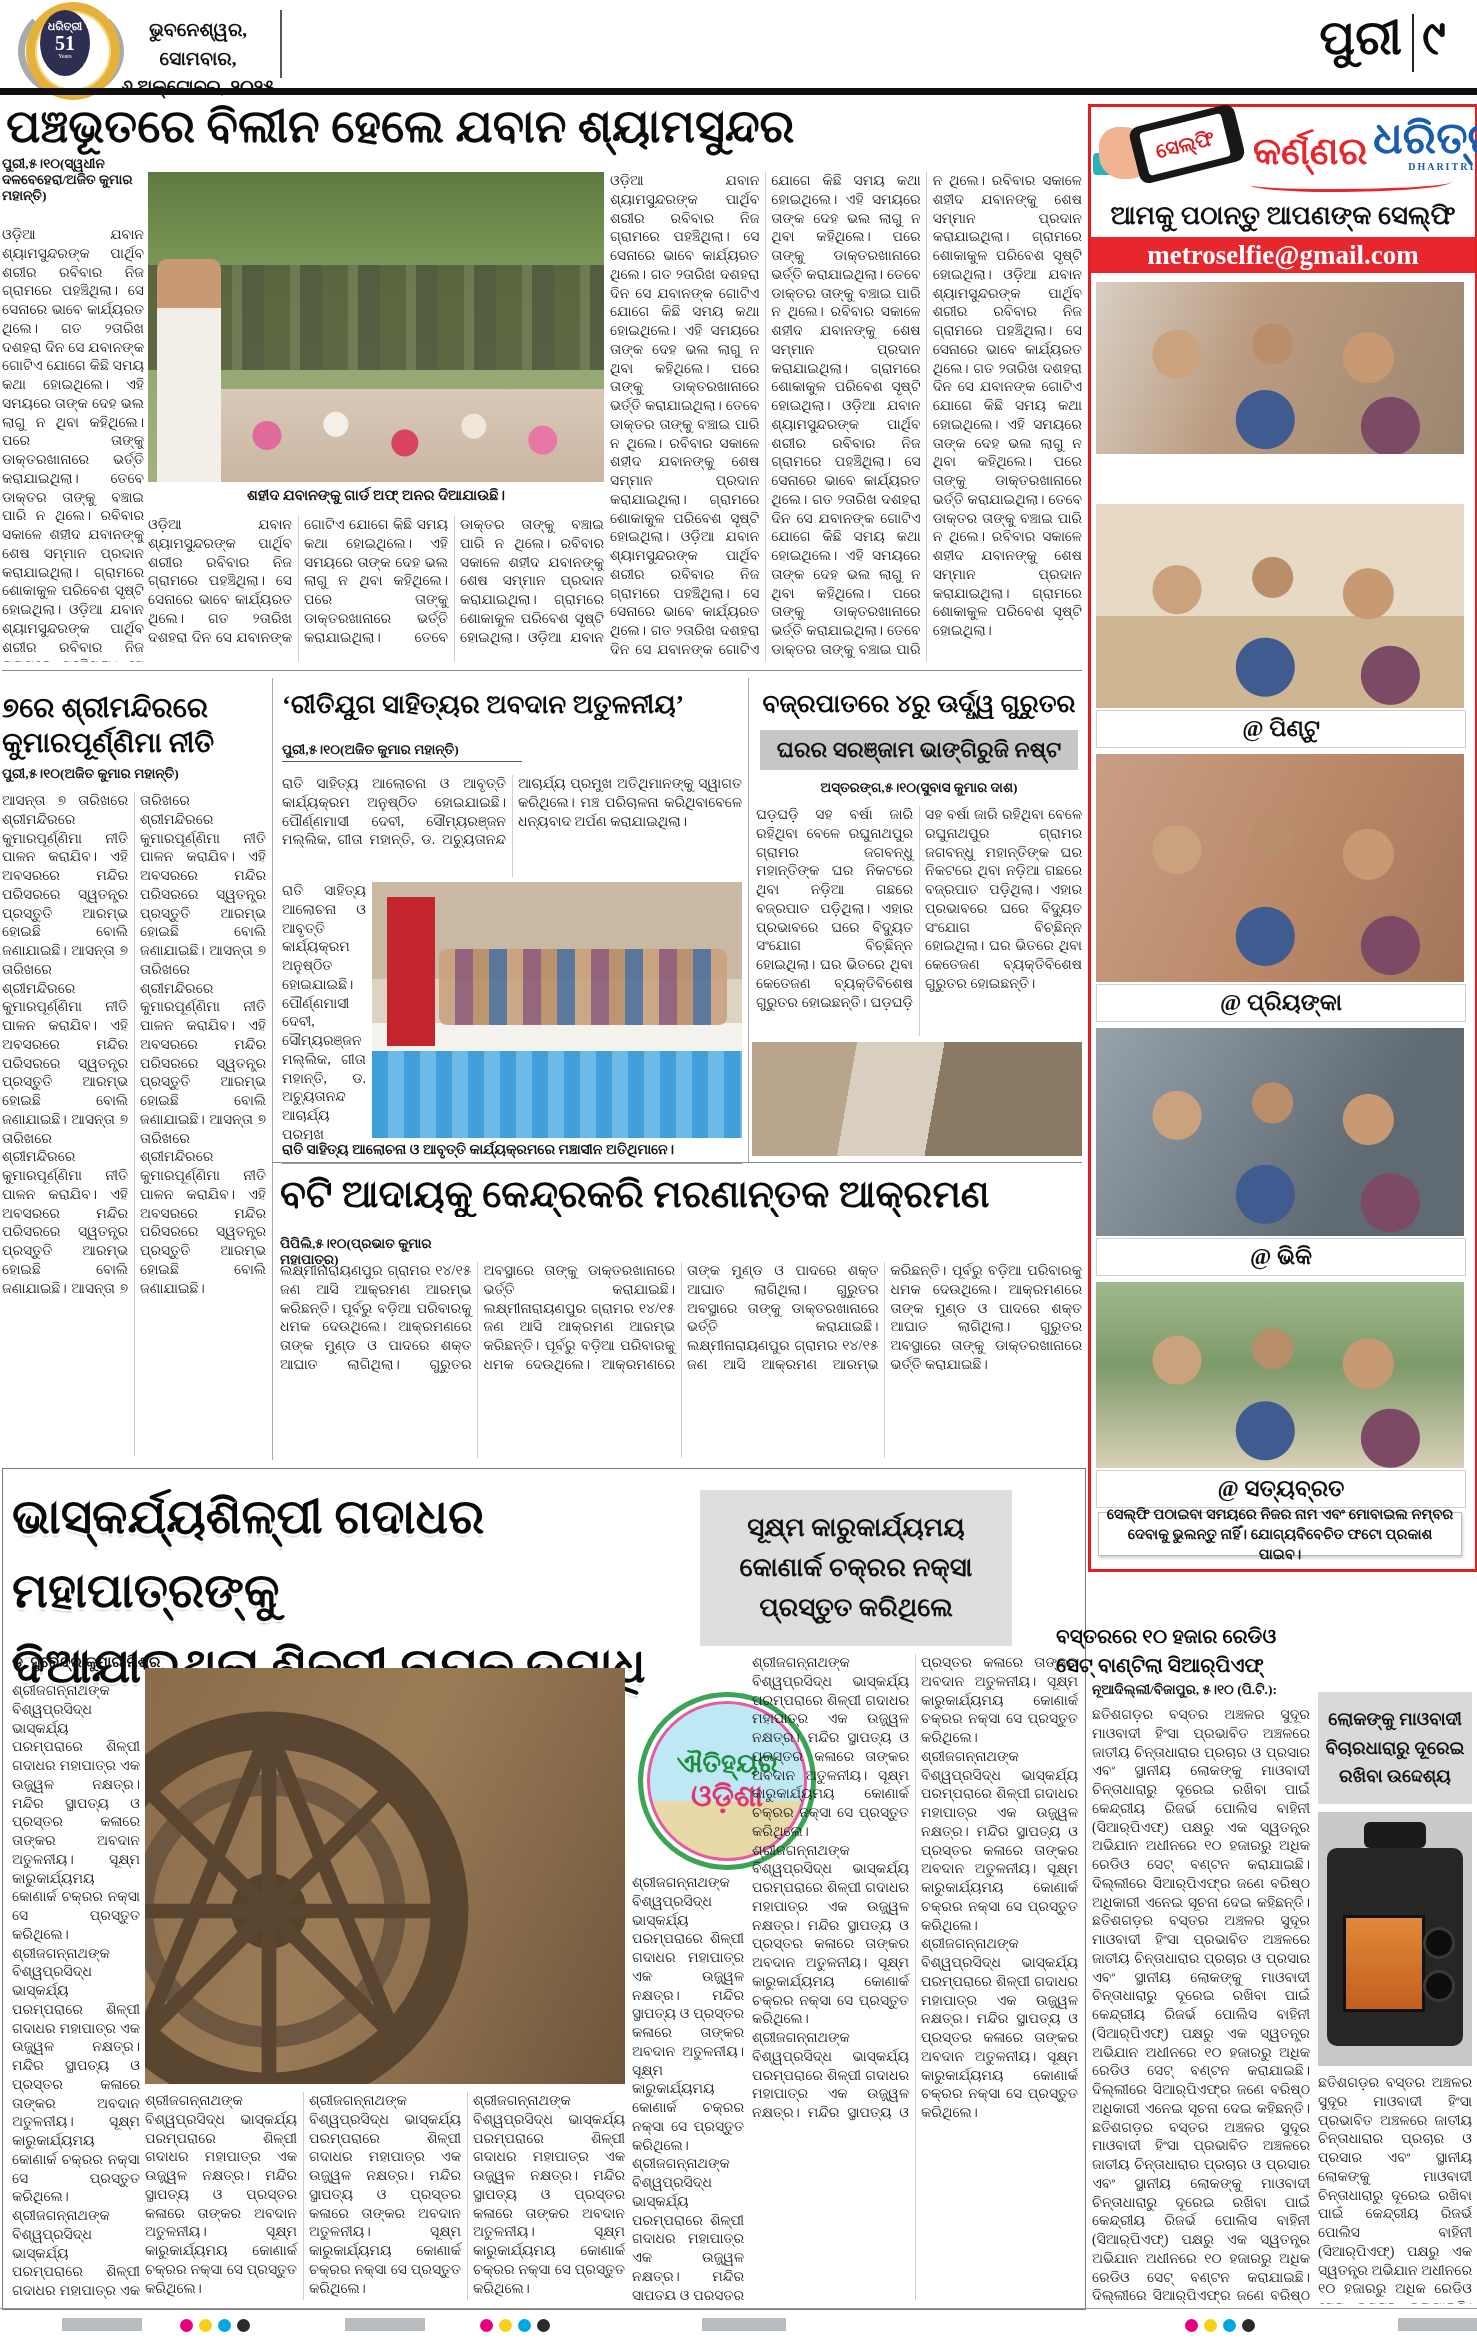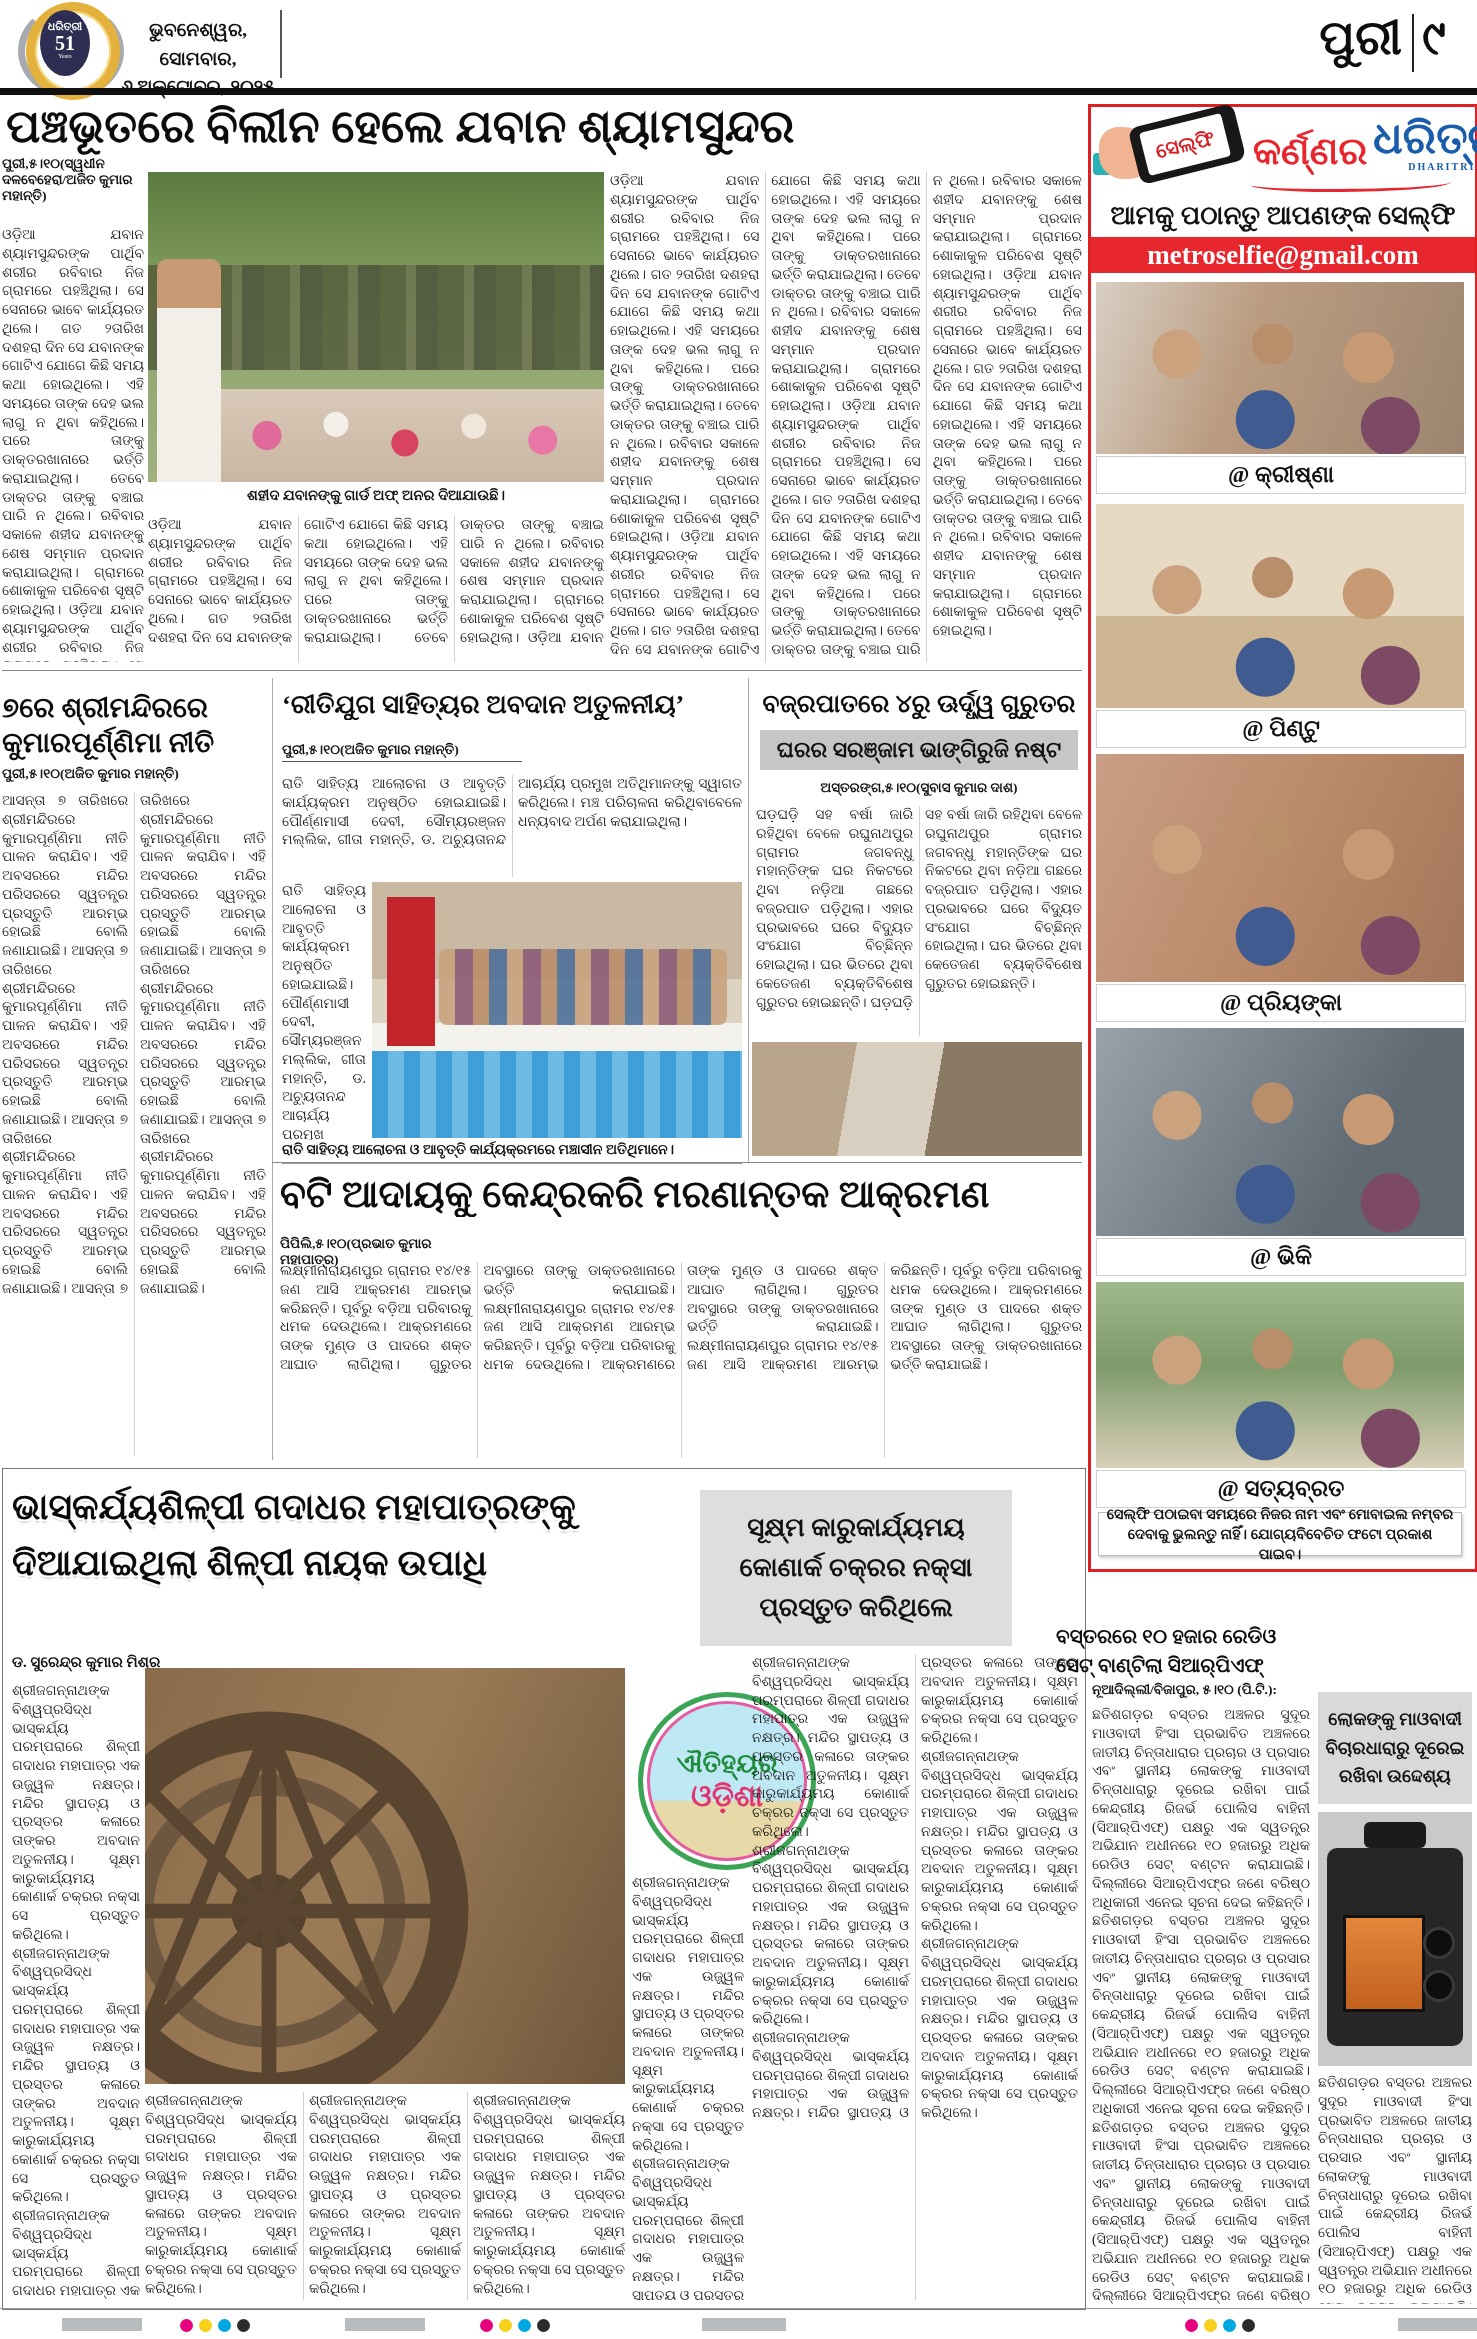--- a/index.html
+++ b/index.html
@@ -156,21 +156,21 @@
   <div class="abs bodytext" style="left:756px;top:806px;width:326px;height:230px;column-count:2;">ଘଡ଼ଘଡ଼ି ସହ ବର୍ଷା ଜାରି ରହିଥିବା ବେଳେ ରଘୁନାଥପୁର ଗ୍ରାମର ଜଗବନ୍ଧୁ ମହାନ୍ତିଙ୍କ ଘର ନିକଟରେ ଥିବା ନଡ଼ିଆ ଗଛରେ ବଜ୍ରପାତ ପଡ଼ିଥିଲା। ଏହାର ପ୍ରଭାବରେ ଘରେ ବିଦ୍ୟୁତ ସଂଯୋଗ ବିଚ୍ଛିନ୍ନ ହୋଇଥିଲା। ଘର ଭିତରେ ଥିବା କେତେଜଣ ବ୍ୟକ୍ତିବିଶେଷ ଗୁରୁତର ହୋଇଛନ୍ତି। ଘଡ଼ଘଡ଼ି ସହ ବର୍ଷା ଜାରି ରହିଥିବା ବେଳେ ରଘୁନାଥପୁର ଗ୍ରାମର ଜଗବନ୍ଧୁ ମହାନ୍ତିଙ୍କ ଘର ନିକଟରେ ଥିବା ନଡ଼ିଆ ଗଛରେ ବଜ୍ରପାତ ପଡ଼ିଥିଲା। ଏହାର ପ୍ରଭାବରେ ଘରେ ବିଦ୍ୟୁତ ସଂଯୋଗ ବିଚ୍ଛିନ୍ନ ହୋଇଥିଲା। ଘର ଭିତରେ ଥିବା କେତେଜଣ ବ୍ୟକ୍ତିବିଶେଷ ଗୁରୁତର ହୋଇଛନ୍ତି।</div>
   <div class="ph ph-storm" style="left:752px;top:1042px;width:330px;height:114px;"></div>
 
   <div class="abs hline" style="left:272px;top:1162px;width:810px;"></div>
 
   <div class="abs hl" style="left:280px;top:1172px;width:802px;font-size:38px;white-space:nowrap;overflow:hidden;">ବଟି ଆଦାୟକୁ କେନ୍ଦ୍ରକରି ମରଣାନ୍ତକ ଆକ୍ରମଣ</div>
   <div class="abs byline" style="left:280px;top:1236px;width:200px;">ପିପିଲି,୫।୧୦(ପ୍ରଭାତ କୁମାର ମହାପାତ୍ର)</div>
   <div class="abs bodytext" style="left:280px;top:1262px;width:802px;height:196px;column-count:4;">ଲକ୍ଷ୍ମୀନାରାୟଣପୁର ଗ୍ରାମର ୧୪/୧୫ ଜଣ ଆସି ଆକ୍ରମଣ ଆରମ୍ଭ କରିଛନ୍ତି। ପୂର୍ବରୁ ବଡ଼ିଆ ପରିବାରକୁ ଧମକ ଦେଉଥିଲେ। ଆକ୍ରମଣରେ ତାଙ୍କ ମୁଣ୍ଡ ଓ ପାଦରେ ଶକ୍ତ ଆଘାତ ଲାଗିଥିଲା। ଗୁରୁତର ଅବସ୍ଥାରେ ତାଙ୍କୁ ଡାକ୍ତରଖାନାରେ ଭର୍ତ୍ତି କରାଯାଇଛି। ଲକ୍ଷ୍ମୀନାରାୟଣପୁର ଗ୍ରାମର ୧୪/୧୫ ଜଣ ଆସି ଆକ୍ରମଣ ଆରମ୍ଭ କରିଛନ୍ତି। ପୂର୍ବରୁ ବଡ଼ିଆ ପରିବାରକୁ ଧମକ ଦେଉଥିଲେ। ଆକ୍ରମଣରେ ତାଙ୍କ ମୁଣ୍ଡ ଓ ପାଦରେ ଶକ୍ତ ଆଘାତ ଲାଗିଥିଲା। ଗୁରୁତର ଅବସ୍ଥାରେ ତାଙ୍କୁ ଡାକ୍ତରଖାନାରେ ଭର୍ତ୍ତି କରାଯାଇଛି। ଲକ୍ଷ୍ମୀନାରାୟଣପୁର ଗ୍ରାମର ୧୪/୧୫ ଜଣ ଆସି ଆକ୍ରମଣ ଆରମ୍ଭ କରିଛନ୍ତି। ପୂର୍ବରୁ ବଡ଼ିଆ ପରିବାରକୁ ଧମକ ଦେଉଥିଲେ। ଆକ୍ରମଣରେ ତାଙ୍କ ମୁଣ୍ଡ ଓ ପାଦରେ ଶକ୍ତ ଆଘାତ ଲାଗିଥିଲା। ଗୁରୁତର ଅବସ୍ଥାରେ ତାଙ୍କୁ ଡାକ୍ତରଖାନାରେ ଭର୍ତ୍ତି କରାଯାଇଛି।</div>
 
   <div class="abs" style="left:2px;top:1468px;width:1082px;height:840px;border:1px solid #777;"></div>
-  <div class="abs outline-head" style="left:12px;top:1480px;width:690px;font-size:36px;line-height:1.55;">
+  <div class="abs outline-head" style="left:12px;top:1480px;width:690px;font-size:48px;line-height:1.55;">
     <div>ଭାସ୍କର୍ଯ୍ୟଶିଳ୍ପୀ ଗଦାଧର ମହାପାତ୍ରଙ୍କୁ</div>
     <div>ଦିଆଯାଇଥିଲା ଶିଳ୍ପୀ ନାୟକ ଉପାଧି</div>
   </div>
   <div class="abs graybox" style="left:700px;top:1490px;width:312px;height:156px;background:#dedede;font-size:26px;line-height:1.55;">
     <div>ସୂକ୍ଷ୍ମ କାରୁକାର୍ଯ୍ୟମୟ</div>
     <div>କୋଣାର୍କ ଚକ୍ରର ନକ୍ସା</div>
     <div>ପ୍ରସ୍ତୁତ କରିଥିଲେ</div>
   </div>
   <div class="abs byline" style="left:12px;top:1654px;width:260px;font-size:15px;">ଡ. ସୁରେନ୍ଦ୍ର କୁମାର ମିଶ୍ର</div>
   <div class="abs bodytext" style="left:12px;top:1682px;width:128px;height:618px;">ଶ୍ରୀଜଗନ୍ନାଥଙ୍କ ବିଶ୍ୱପ୍ରସିଦ୍ଧ ଭାସ୍କର୍ଯ୍ୟ ପରମ୍ପରାରେ ଶିଳ୍ପୀ ଗଦାଧର ମହାପାତ୍ର ଏକ ଉଜ୍ଜ୍ୱଳ ନକ୍ଷତ୍ର। ମନ୍ଦିର ସ୍ଥାପତ୍ୟ ଓ ପ୍ରସ୍ତର କଳାରେ ତାଙ୍କର ଅବଦାନ ଅତୁଳନୀୟ। ସୂକ୍ଷ୍ମ କାରୁକାର୍ଯ୍ୟମୟ କୋଣାର୍କ ଚକ୍ରର ନକ୍ସା ସେ ପ୍ରସ୍ତୁତ କରିଥିଲେ। ଶ୍ରୀଜଗନ୍ନାଥଙ୍କ ବିଶ୍ୱପ୍ରସିଦ୍ଧ ଭାସ୍କର୍ଯ୍ୟ ପରମ୍ପରାରେ ଶିଳ୍ପୀ ଗଦାଧର ମହାପାତ୍ର ଏକ ଉଜ୍ଜ୍ୱଳ ନକ୍ଷତ୍ର। ମନ୍ଦିର ସ୍ଥାପତ୍ୟ ଓ ପ୍ରସ୍ତର କଳାରେ ତାଙ୍କର ଅବଦାନ ଅତୁଳନୀୟ। ସୂକ୍ଷ୍ମ କାରୁକାର୍ଯ୍ୟମୟ କୋଣାର୍କ ଚକ୍ରର ନକ୍ସା ସେ ପ୍ରସ୍ତୁତ କରିଥିଲେ। ଶ୍ରୀଜଗନ୍ନାଥଙ୍କ ବିଶ୍ୱପ୍ରସିଦ୍ଧ ଭାସ୍କର୍ଯ୍ୟ ପରମ୍ପରାରେ ଶିଳ୍ପୀ ଗଦାଧର ମହାପାତ୍ର ଏକ ଉଜ୍ଜ୍ୱଳ ନକ୍ଷତ୍ର। ମନ୍ଦିର ସ୍ଥାପତ୍ୟ ଓ ପ୍ରସ୍ତର କଳାରେ ତାଙ୍କର ଅବଦାନ ଅତୁଳନୀୟ। ସୂକ୍ଷ୍ମ କାରୁକାର୍ଯ୍ୟମୟ କୋଣାର୍କ ଚକ୍ରର ନକ୍ସା ସେ ପ୍ରସ୍ତୁତ କରିଥିଲେ।</div>
@@ -212,21 +212,20 @@
         <div style="font-size:44px;font-weight:bold;color:#1a5dab;line-height:1;">ଧରିତ୍ରୀ</div>
         <div style="font-size:10px;font-weight:bold;color:#1a5dab;letter-spacing:2px;">DHARITRI</div>
       </div>
       <div style="position:absolute;left:160px;top:68px;width:200px;height:14px;border-bottom:3px solid #e8262d;border-radius:0 0 60% 40%;"></div>
     </div>
     <div style="text-align:center;font-size:26px;font-weight:bold;margin-top:2px;">ଆମକୁ ପଠାନ୍ତୁ ଆପଣଙ୍କ ସେଲ୍ଫି</div>
     <div class="email-banner" style="height:36px;margin-top:6px;">metroselfie@gmail.com</div>
   </div>
 
   <div class="ph heads" style="left:1096px;top:282px;width:368px;height:172px;background:linear-gradient(110deg,#d8cfc4,#bb9c80 40%,#9c8570);"></div>
-  <div class="selfie-caption abs" style="left:1096px;top:456px;width:368px;height:36px;">@ କ୍ରୀଷ୍ଣା</div>
 
   <div class="ph heads" style="left:1096px;top:504px;width:368px;height:204px;background:linear-gradient(#e6dac4 0 55%,#cdb691 55%);"></div>
   <div class="selfie-caption abs" style="left:1096px;top:710px;width:368px;height:36px;">@ ପିଣ୍ଟୁ</div>
 
   <div class="ph heads" style="left:1096px;top:754px;width:368px;height:228px;background:linear-gradient(115deg,#c99f85,#b98868 55%,#a3765a);"></div>
   <div class="selfie-caption abs" style="left:1096px;top:984px;width:368px;height:36px;">@ ପ୍ରିୟଙ୍କା</div>
 
   <div class="ph heads" style="left:1096px;top:1028px;width:368px;height:208px;background:linear-gradient(120deg,#97a2ab,#5f6a72 70%);"></div>
   <div class="selfie-caption abs" style="left:1096px;top:1238px;width:368px;height:36px;">@ ଭିକି</div>
 

